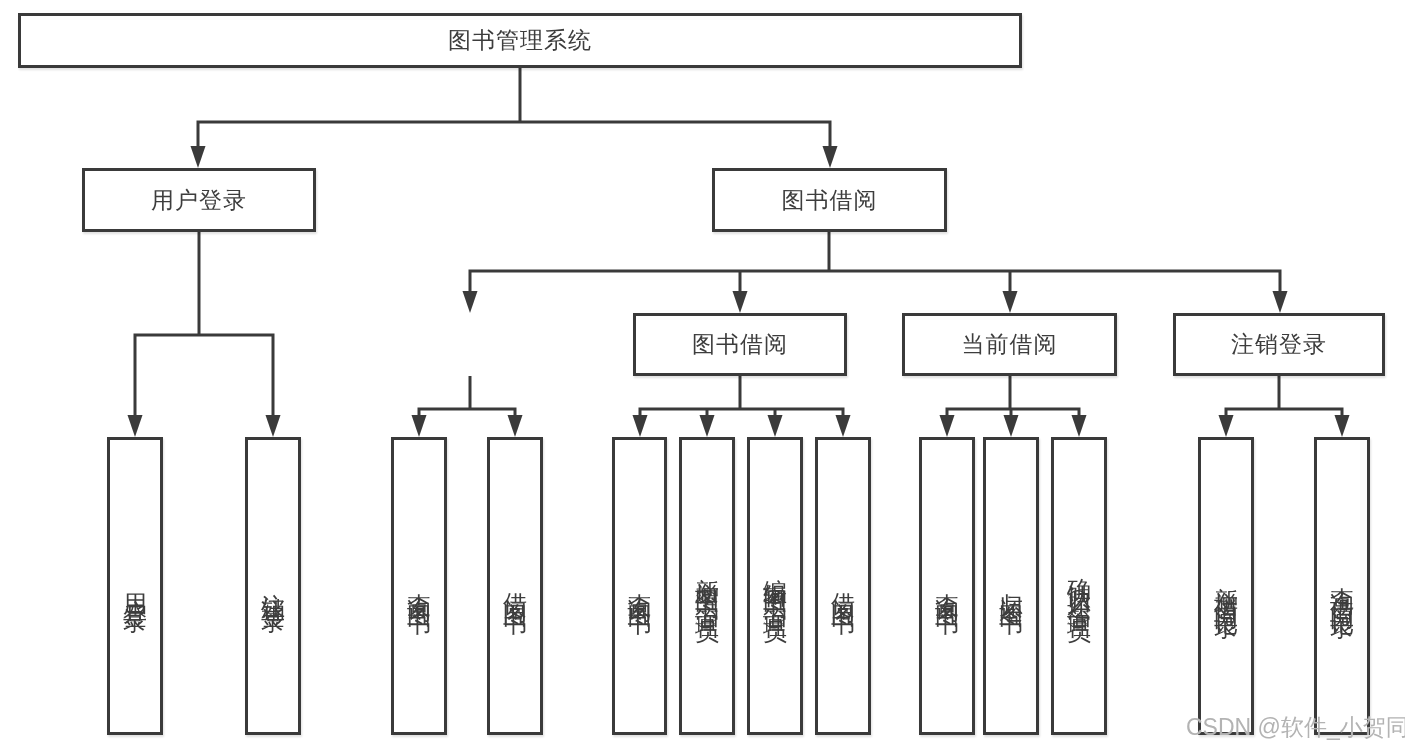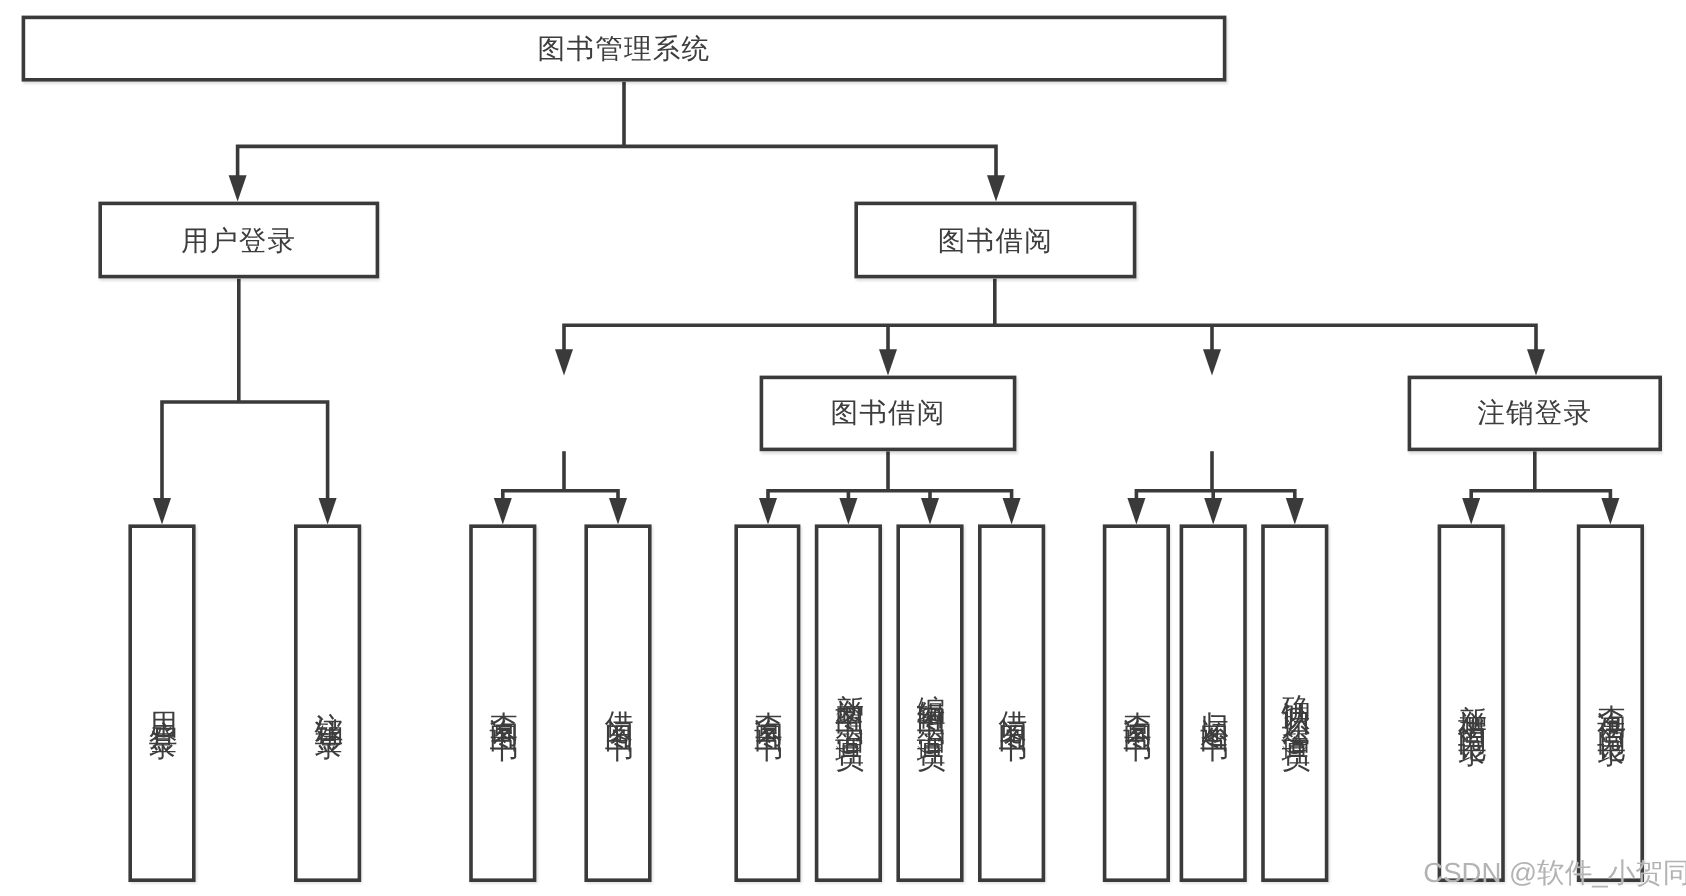--- a/index.html
+++ b/index.html
@@ -105,20 +105,23 @@
   <div class="box h" style="left:82px;top:168px;width:234px;height:64px">
     <span class="lbl">用户登录</span>
   </div>
   <div class="box h" style="left:712px;top:168px;width:235px;height:64px">
     <span class="lbl">图书借阅</span>
   </div>
 
   <div class="box h" style="left:633px;top:313px;width:214px;height:63px">
     <span class="lbl">图书借阅</span>
   </div>
+  <div class="box h" style="left:902px;top:313px;width:215px;height:63px">
+    <span class="lbl">当前借阅</span>
+  </div>
   <div class="box h" style="left:1173px;top:313px;width:212px;height:63px">
     <span class="lbl">注销登录</span>
   </div>
 
   <div class="box v" style="left:107px;top:437px;width:56px;height:298px">
     <span class="lbl">用户登录</span>
   </div>
   <div class="box v" style="left:245px;top:437px;width:56px;height:298px">
     <span class="lbl">注销登录</span>
   </div>

